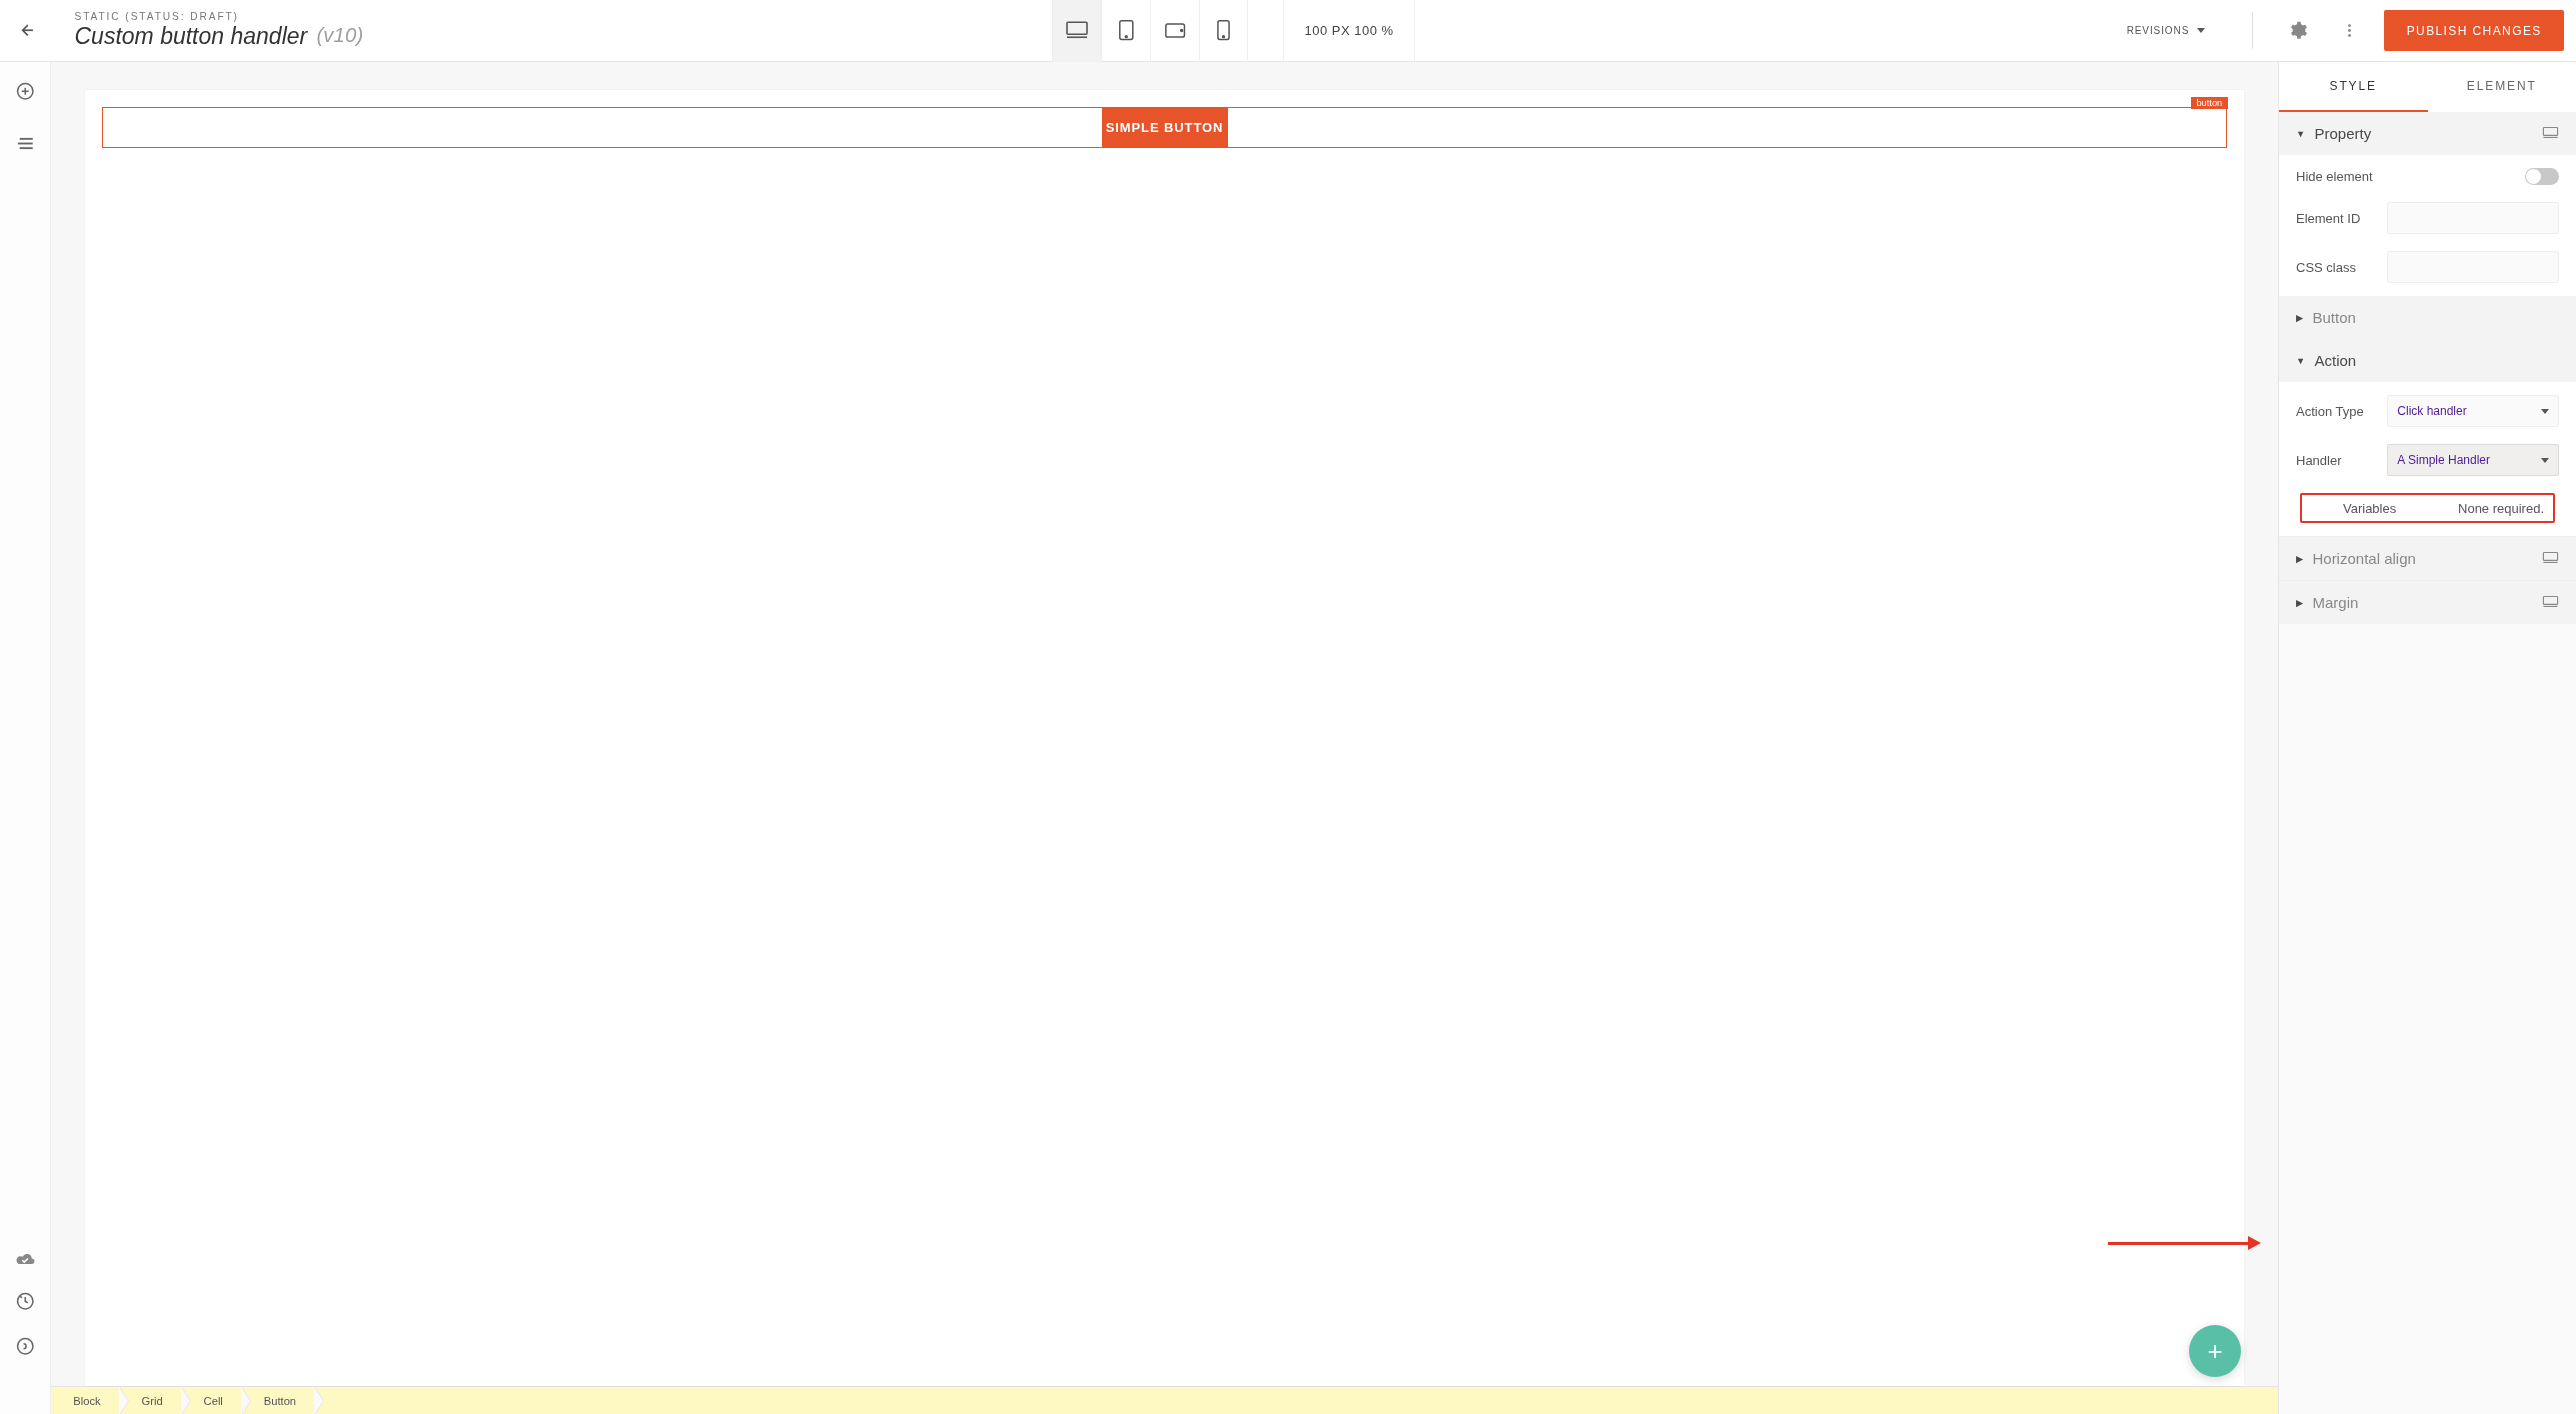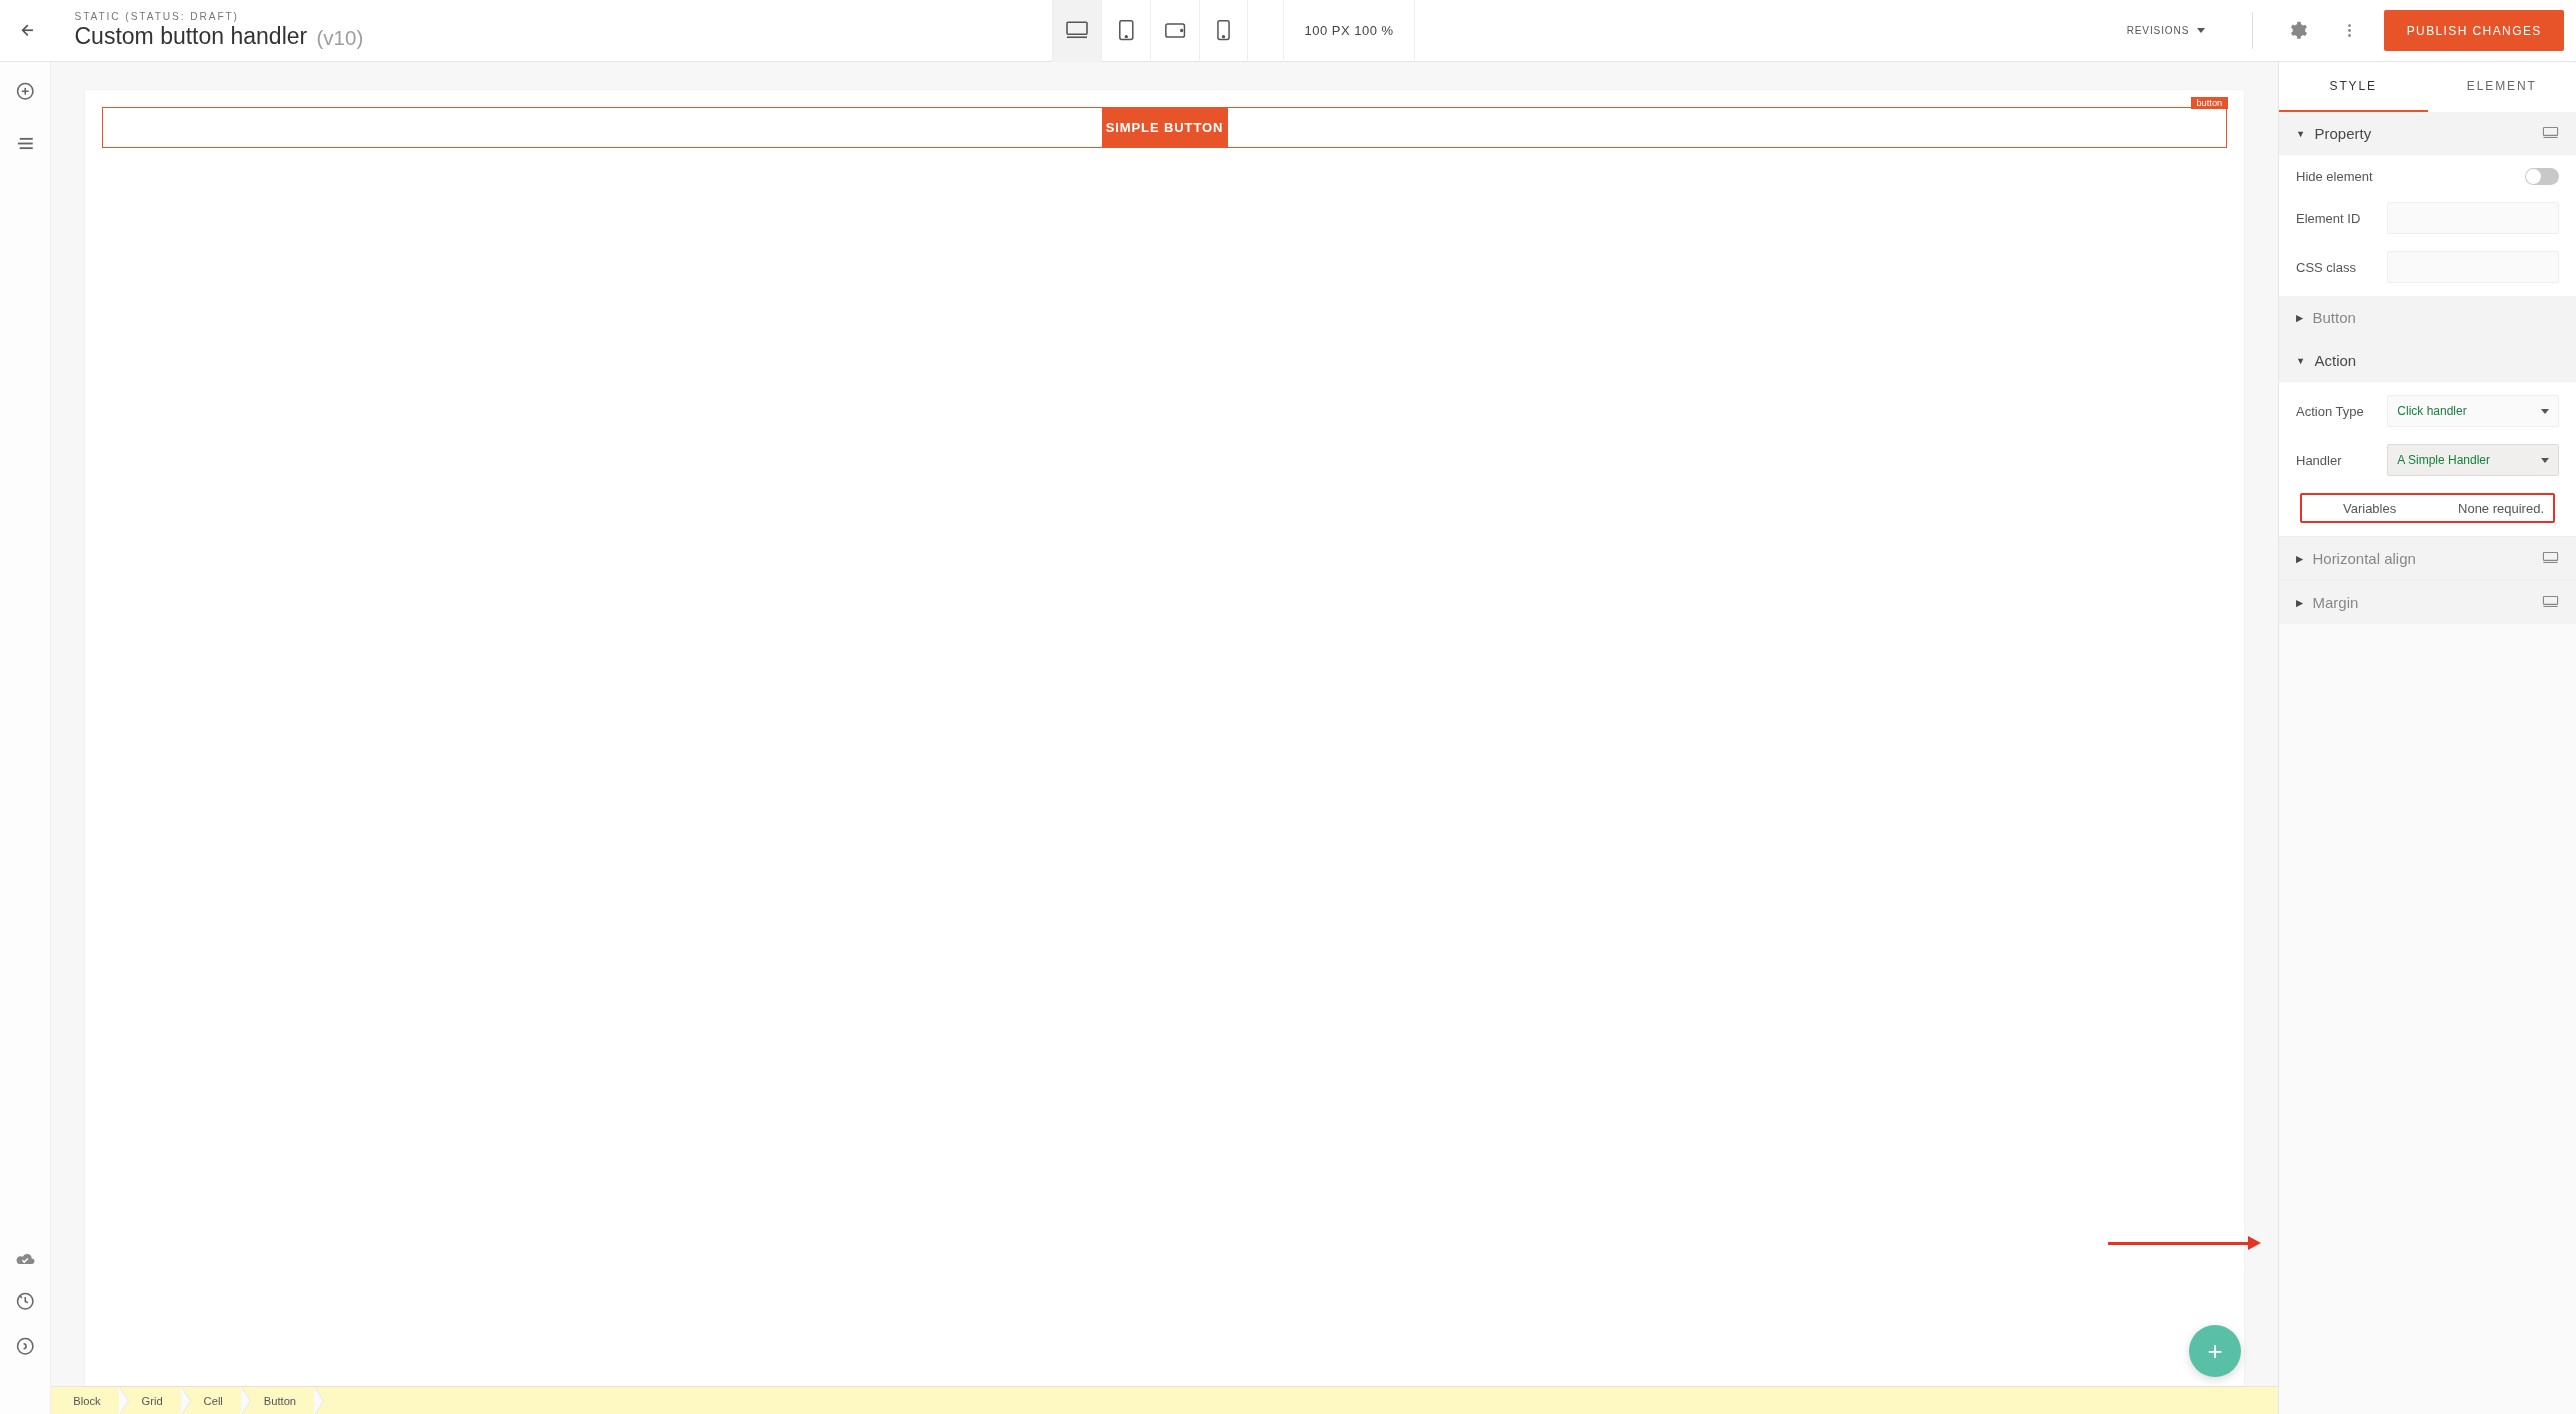--- a/index.html
+++ b/index.html
@@ -7,21 +7,21 @@
   body { display:flex; flex-direction:column; height:100vh; }
 
   
   .header {
     display:flex; align-items:center; height:62px; border-bottom:0.9px solid #e5e5e5;
     background:#fff; padding:0 12px; gap:16px;
   }
   .back-arrow { width:26px; height:26px; display:flex; align-items:center; justify-content:center; cursor:pointer; border-radius:3.7px;}
   .header-title-block { margin-left:20.5px; }
   .status-line { font-size:10.2px; letter-spacing:1.9px; color:#777; text-transform:uppercase; margin-bottom:1.9px;}
-  .title-line { display:flex; align-items:flex-end; gap:9.3px;}
+  .title-line { display:flex; align-items:flex-start; gap:9.3px;font-style:italic;}
   .title-line .name { font-size:23px; color:#333; font-weight:400;}
   .title-line .version { font-size:20.5px; color:#9e9e9e;}
   .device-group { display:flex; margin-left:auto; margin-right:18.6px;}
   .device-btn { width:49px; height:62px; display:flex; align-items:center; justify-content:center; border-left:0.9px solid #eee; cursor:pointer; color:#666;}
   .device-btn.active { background:#f2f2f2; color:#222;}
   .device-btn svg { stroke:#555;}
   .dim-display { font-size:13px; color:#444; letter-spacing:0.5px; display:flex; gap:7.4px; padding:0 20.5px; height:62px; align-items:center; border-left:0.9px solid #eee; border-right:0.9px solid #eee;}
   .revisions-btn { display:flex; align-items:center; gap:7.4px; font-size:10px; letter-spacing:0.9px; color:#555; padding:0 22.3px; cursor:pointer; height:62px; }
   .icon-btn { width:37px; height:37px; display:flex; align-items:center; justify-content:center; cursor:pointer; color:#888; border-radius:3.7px;}
   .divider-v { width:0.9px; height:37px; background:#e0e0e0; margin:0 9.3px;}
@@ -61,21 +61,21 @@
 
   .section-header { display:flex; align-items:center; padding:13px 17px; background:#f3f3f3; font-size:15px; color:#4a4a4a; cursor:pointer; gap:9.3px;}
   .section-header .chev { font-size:9.3px;}
   .section-header.collapsed {}
   .section-device-icon { margin-left:auto; color:#888;}
   .section-body { background:#fff; padding:13px 17px;}
   .prop-row { display:flex; align-items:center; justify-content:space-between; margin-bottom:17px;}
   .prop-row:last-child { margin-bottom:0;}
   .prop-label { font-size:13px; color:#555;}
   .text-input { width:172px; height:32px; background:#fafafa; border:0.9px solid #eee; border-radius:1.9px;}
-  .select-box { width:172px; height:32px; background:#fafafa; border:0.9px solid #eee; border-radius:1.9px; display:flex; align-items:center; justify-content:space-between; padding:0 9.3px; font-size:12px; color:#15803d; cursor:pointer;}
+  .select-box { width:172px; height:32px; background:#fafafa; border:0.9px solid #eee; border-radius:1.9px; display:flex; align-items:center; justify-content:space-between; padding:0 9.3px; font-size:12px; color:#4c1d95; cursor:pointer;}
   .select-box.highlight { background:#f0efed; border:0.9px solid #dcdad7;}
   .tri-down { width:0;height:0;border-left:4.7px solid transparent;border-right:4.7px solid transparent;border-top:5.6px solid #555;}
 
   .toggle { width:34px; height:17px; background:#c8c8c8; border-radius:8.4px; position:relative; cursor:pointer;}
   .toggle .knob { position:absolute; left:0.9px; top:0.9px; width:15px; height:15px; background:#fff; border-radius:50%;}
 
   .variables-row { display:flex; align-items:center; justify-content:space-between; padding:5.6px 9.3px;}
   .variables-highlight { border:2.8px solid #e53426; border-radius:1.9px; margin:7.4px 3.7px 0 3.7px;padding-left:32px;}
 
   .collapsed-sections .section-header { border-top:0.9px solid #eee;}

